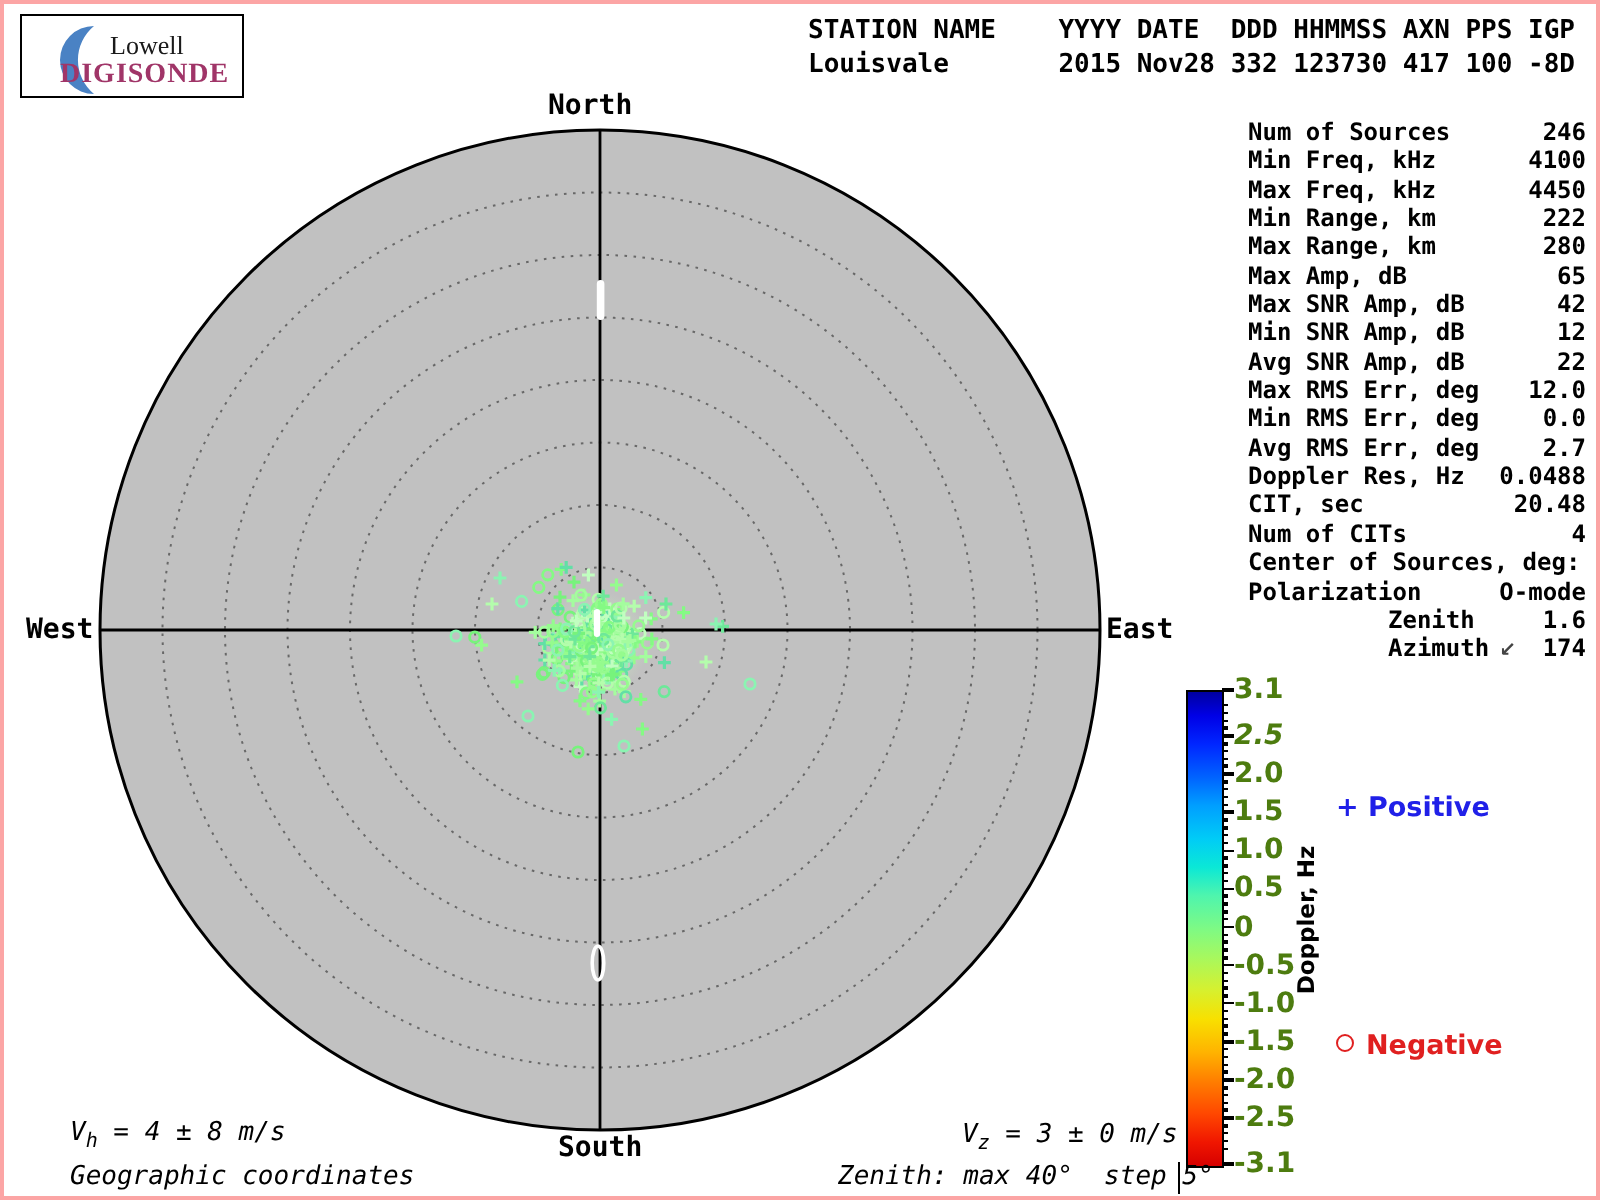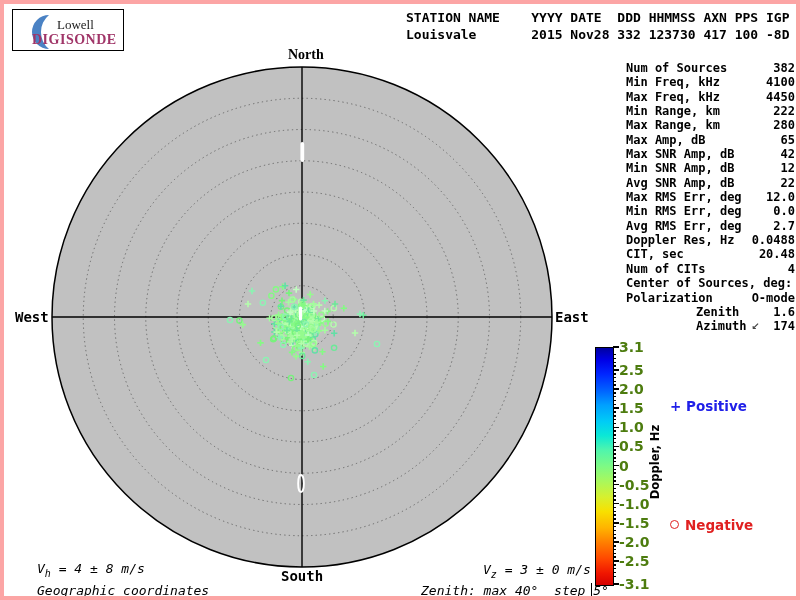--- a/index.html
+++ b/index.html
@@ -1,32 +1,32 @@
 <!DOCTYPE html>
 <html><head>
 <meta charset="utf-8">
 <style>
   html,body{margin:0;padding:0;background:#fff;}
   #app{position:relative;width:800px;height:600px;background:#ffffff;
-       border:4px solid #fca5a5;box-sizing:border-box;overflow:hidden;
+       border:2px solid #fca5a5;box-sizing:border-box;overflow:hidden;
        font-family:"DejaVu Sans Mono",monospace;}
   .abs{position:absolute;}
 
   
   #logo-box{left:8px;top:5px;width:110px;height:40px;background:#fff;border:1px solid #000;}
   #logo-lowell{left:44px;top:7px;font-family:"Liberation Serif",serif;font-size:13px;color:#1a1a1a;}
   #logo-digisonde{left:19px;top:22px;font-family:"Liberation Serif",serif;font-weight:bold;
                   font-size:14px;letter-spacing:.5px;}
 
   
   #header{left:402px;top:5px;font-size:13px;font-weight:bold;line-height:17px;white-space:pre;color:#000;}
 
   
   .compass{font-size:14px;font-weight:bold;color:#000;}
-  #compass-north{left:284px;top:43px;font-family:Liberation Serif, serif;}
+  #compass-north{left:272px;top:43px;}
   #compass-south{left:277px;top:564px;}
   #compass-west{left:11px;top:305px;}
   #compass-east{left:551px;top:305px;}
 
   
   #stats-panel{left:592px;top:57px;width:199px;font-size:12px;font-weight:bold;color:#000;}
   .stat-row{display:flex;justify-content:space-between;height:14.35px;line-height:14.35px;white-space:pre;padding-left:30px;}
   .stat-row .ind{padding-left:70px;}
   .cursor-glyph{font-family:"DejaVu Sans",sans-serif;font-size:10px;color:#444;padding-left:5px;}
 
@@ -474,21 +474,21 @@
   </div>
 
   <div class="abs" id="header"><span>STATION NAME    YYYY DATE  DDD HHMMSS AXN PPS IGP</span><br><span>Louisvale       2015 Nov28 332 123730 417 100 -8D</span></div>
 
   <div class="abs compass" id="compass-north">North</div>
   <div class="abs compass" id="compass-south">South</div>
   <div class="abs compass" id="compass-west">West</div>
   <div class="abs compass" id="compass-east">East</div>
 
   <div class="abs" id="stats-panel">
-      <div class="stat-row"><span>Num of Sources</span><span>382</span></div>
+      <div class="stat-row"><span>Num of Sources</span><span>246</span></div>
       <div class="stat-row"><span>Min Freq, kHz</span><span>4100</span></div>
       <div class="stat-row"><span>Max Freq, kHz</span><span>4450</span></div>
       <div class="stat-row"><span>Min Range, km</span><span>222</span></div>
       <div class="stat-row"><span>Max Range, km</span><span>280</span></div>
       <div class="stat-row"><span>Max Amp, dB</span><span>65</span></div>
       <div class="stat-row"><span>Max SNR Amp, dB</span><span>42</span></div>
       <div class="stat-row"><span>Min SNR Amp, dB</span><span>12</span></div>
       <div class="stat-row"><span>Avg SNR Amp, dB</span><span>22</span></div>
       <div class="stat-row"><span>Max RMS Err, deg</span><span>12.0</span></div>
       <div class="stat-row"><span>Min RMS Err, deg</span><span>0.0</span></div>
@@ -500,21 +500,21 @@
       <div class="stat-row"><span>Polarization</span><span>O-mode</span></div>
       <div class="stat-row"><span class="ind">Zenith</span><span>1.6</span></div>
       <div class="stat-row"><span class="ind">Azimuth<span class="cursor-glyph">↙</span></span><span>174</span></div>
     </div>
 
   <div class="abs" id="cbar" style="background: linear-gradient(rgb(0, 0, 160) 0%, rgb(0, 0, 230) 5%, rgb(0, 38, 255) 11%, rgb(0, 99, 255) 18%, rgb(0, 159, 255) 24%, rgb(0, 204, 246) 31%, rgb(11, 232, 214) 37%, rgb(79, 245, 173) 43%, rgb(126, 250, 132) 50%, rgb(167, 248, 94) 56%, rgb(215, 240, 46) 63%, rgb(248, 224, 0) 69%, rgb(255, 179, 0) 76%, rgb(255, 127, 0) 82%, rgb(255, 71, 0) 89%, rgb(240, 22, 0) 95%, rgb(214, 0, 0) 100%);"></div>
   <div id="cbar-ticks">
       <div class="cb-tick" style="left: 609px; top: 342.25px; width: 6px;"></div>
       <div class="cb-label" style="top: 335px;">3.1</div>
       <div class="cb-tick" style="left: 609px; top: 365.185px; width: 6px;"></div>
-      <div class="cb-label" style="top: 357.935px;">2.5</div>
+      <div class="cb-label" style="top: 357.935px; font-style: italic;">2.5</div>
       <div class="cb-tick" style="left: 609px; top: 384.298px; width: 6px;"></div>
       <div class="cb-label" style="top: 377.048px;">2.0</div>
       <div class="cb-tick" style="left: 609px; top: 403.411px; width: 6px;"></div>
       <div class="cb-label" style="top: 396.161px;">1.5</div>
       <div class="cb-tick" style="left: 609px; top: 422.524px; width: 6px;"></div>
       <div class="cb-label" style="top: 415.274px;">1.0</div>
       <div class="cb-tick" style="left: 609px; top: 441.637px; width: 6px;"></div>
       <div class="cb-label" style="top: 434.387px;">0.5</div>
       <div class="cb-tick" style="left: 609px; top: 460.75px; width: 6px;"></div>
       <div class="cb-label" style="top: 453.5px;">0</div>

